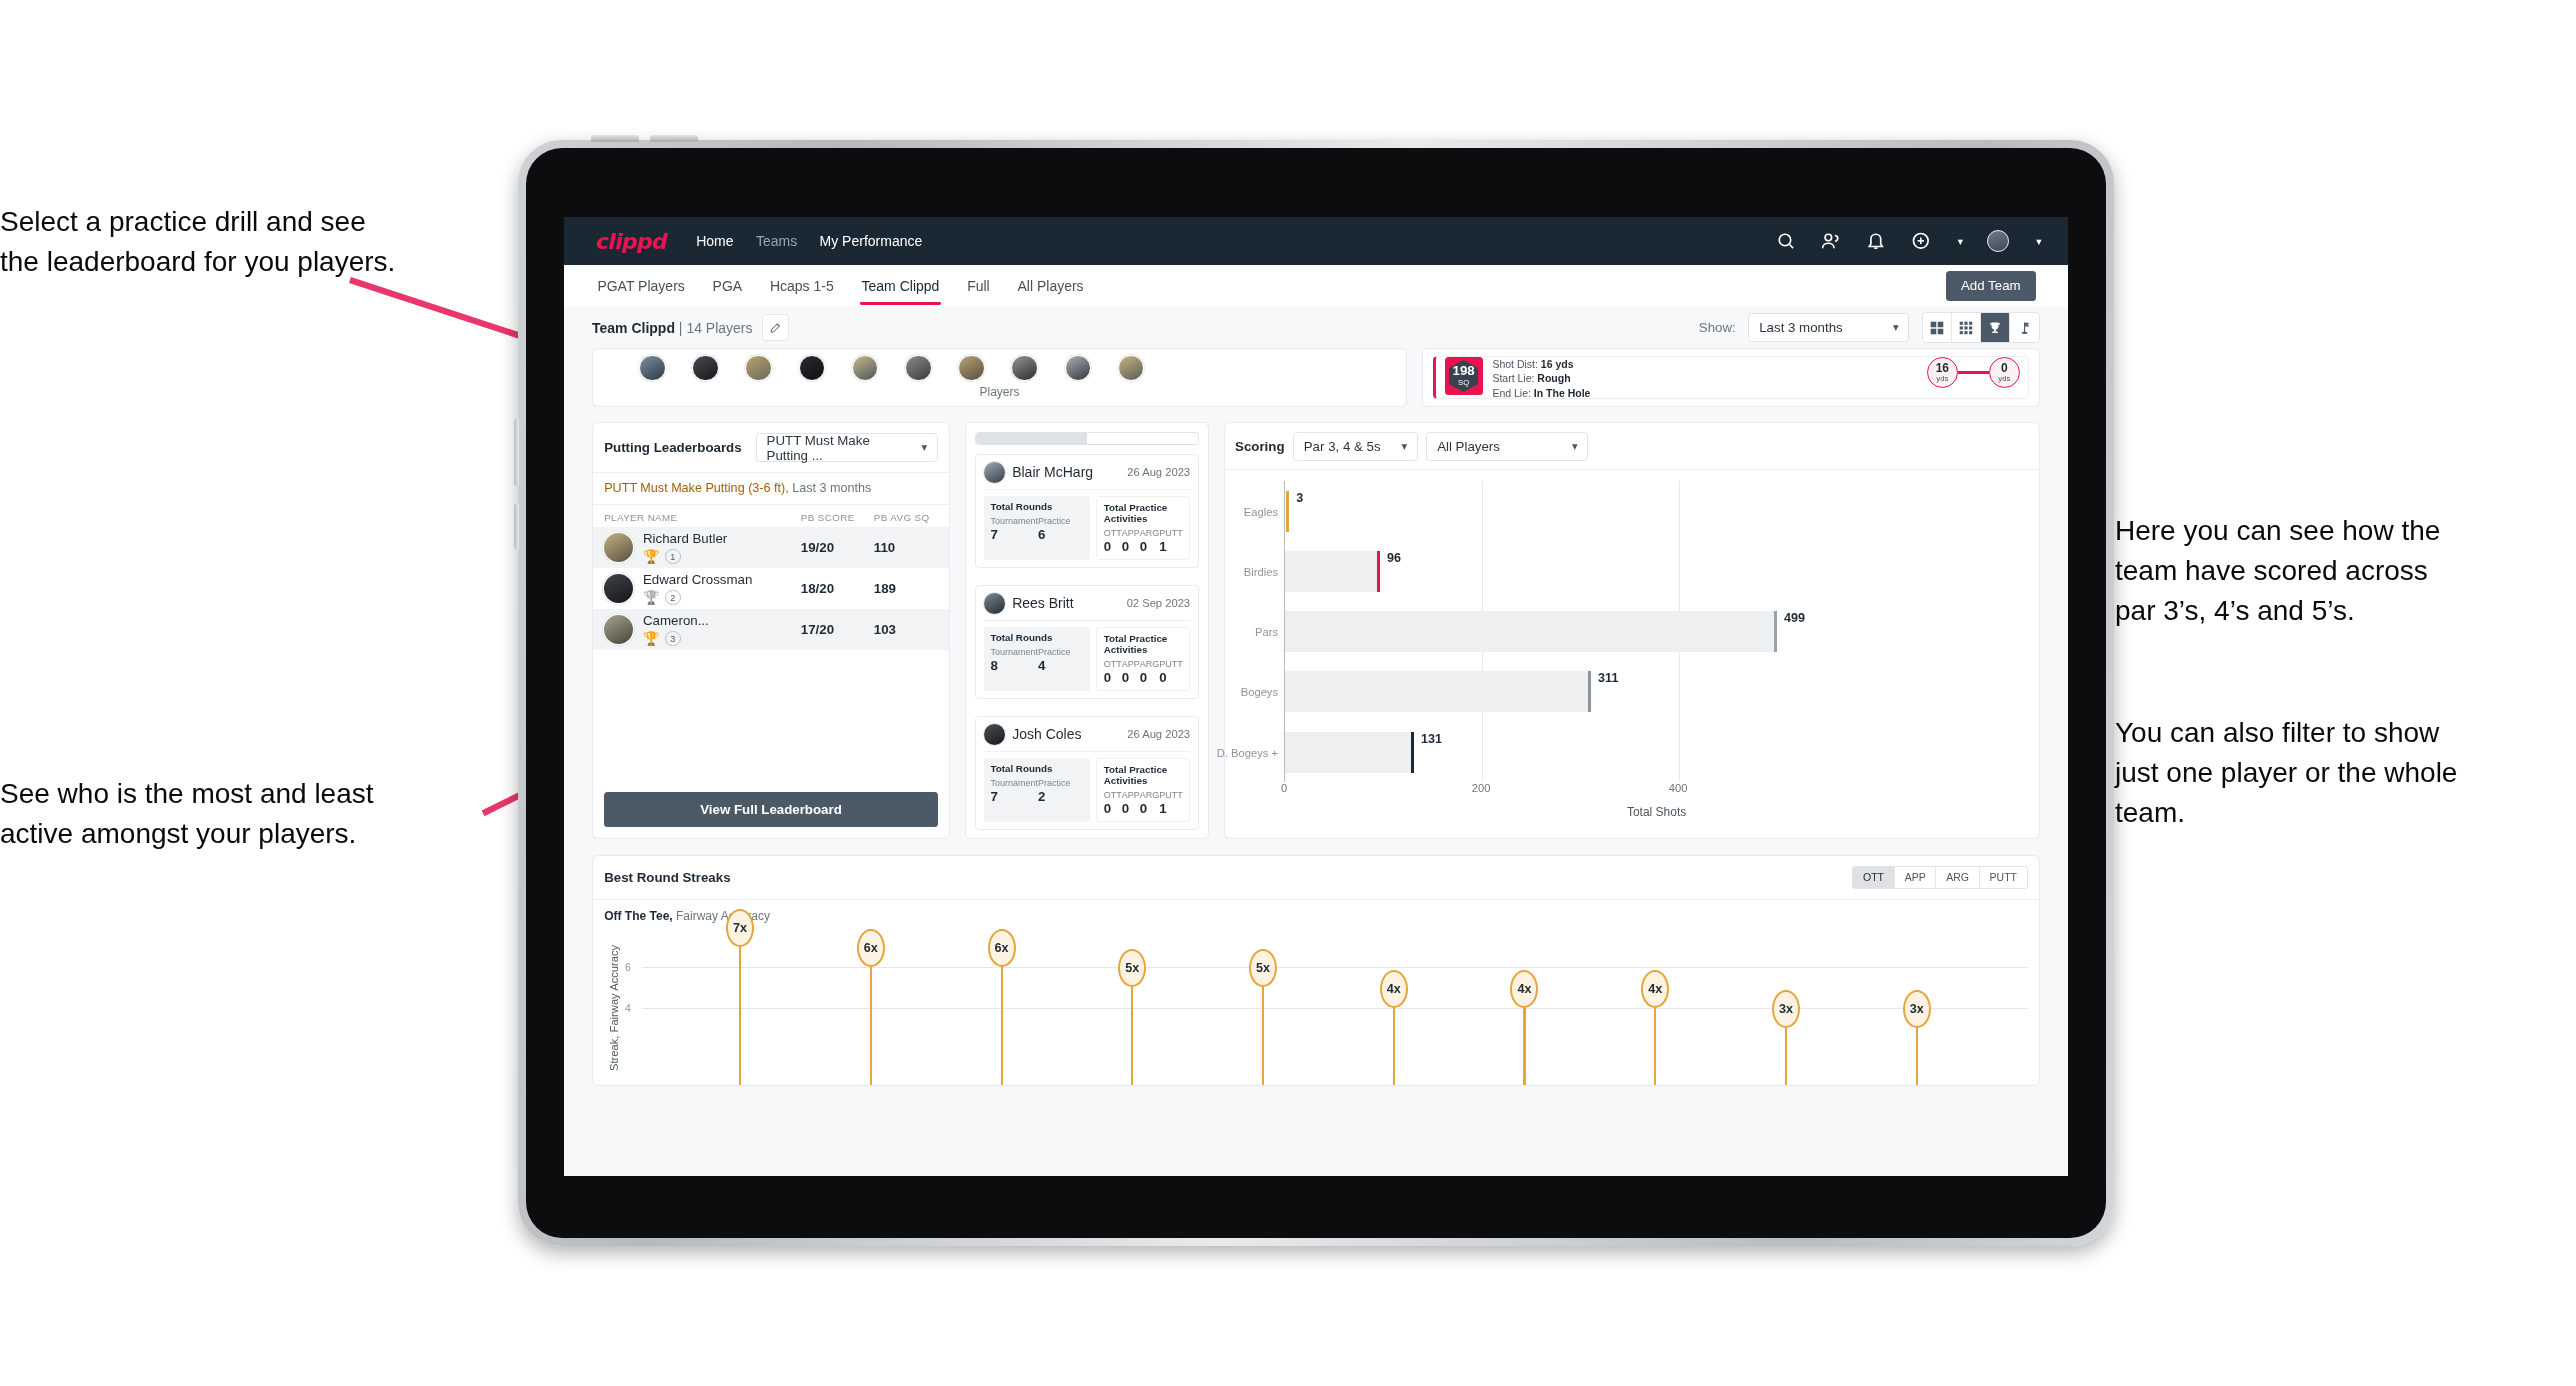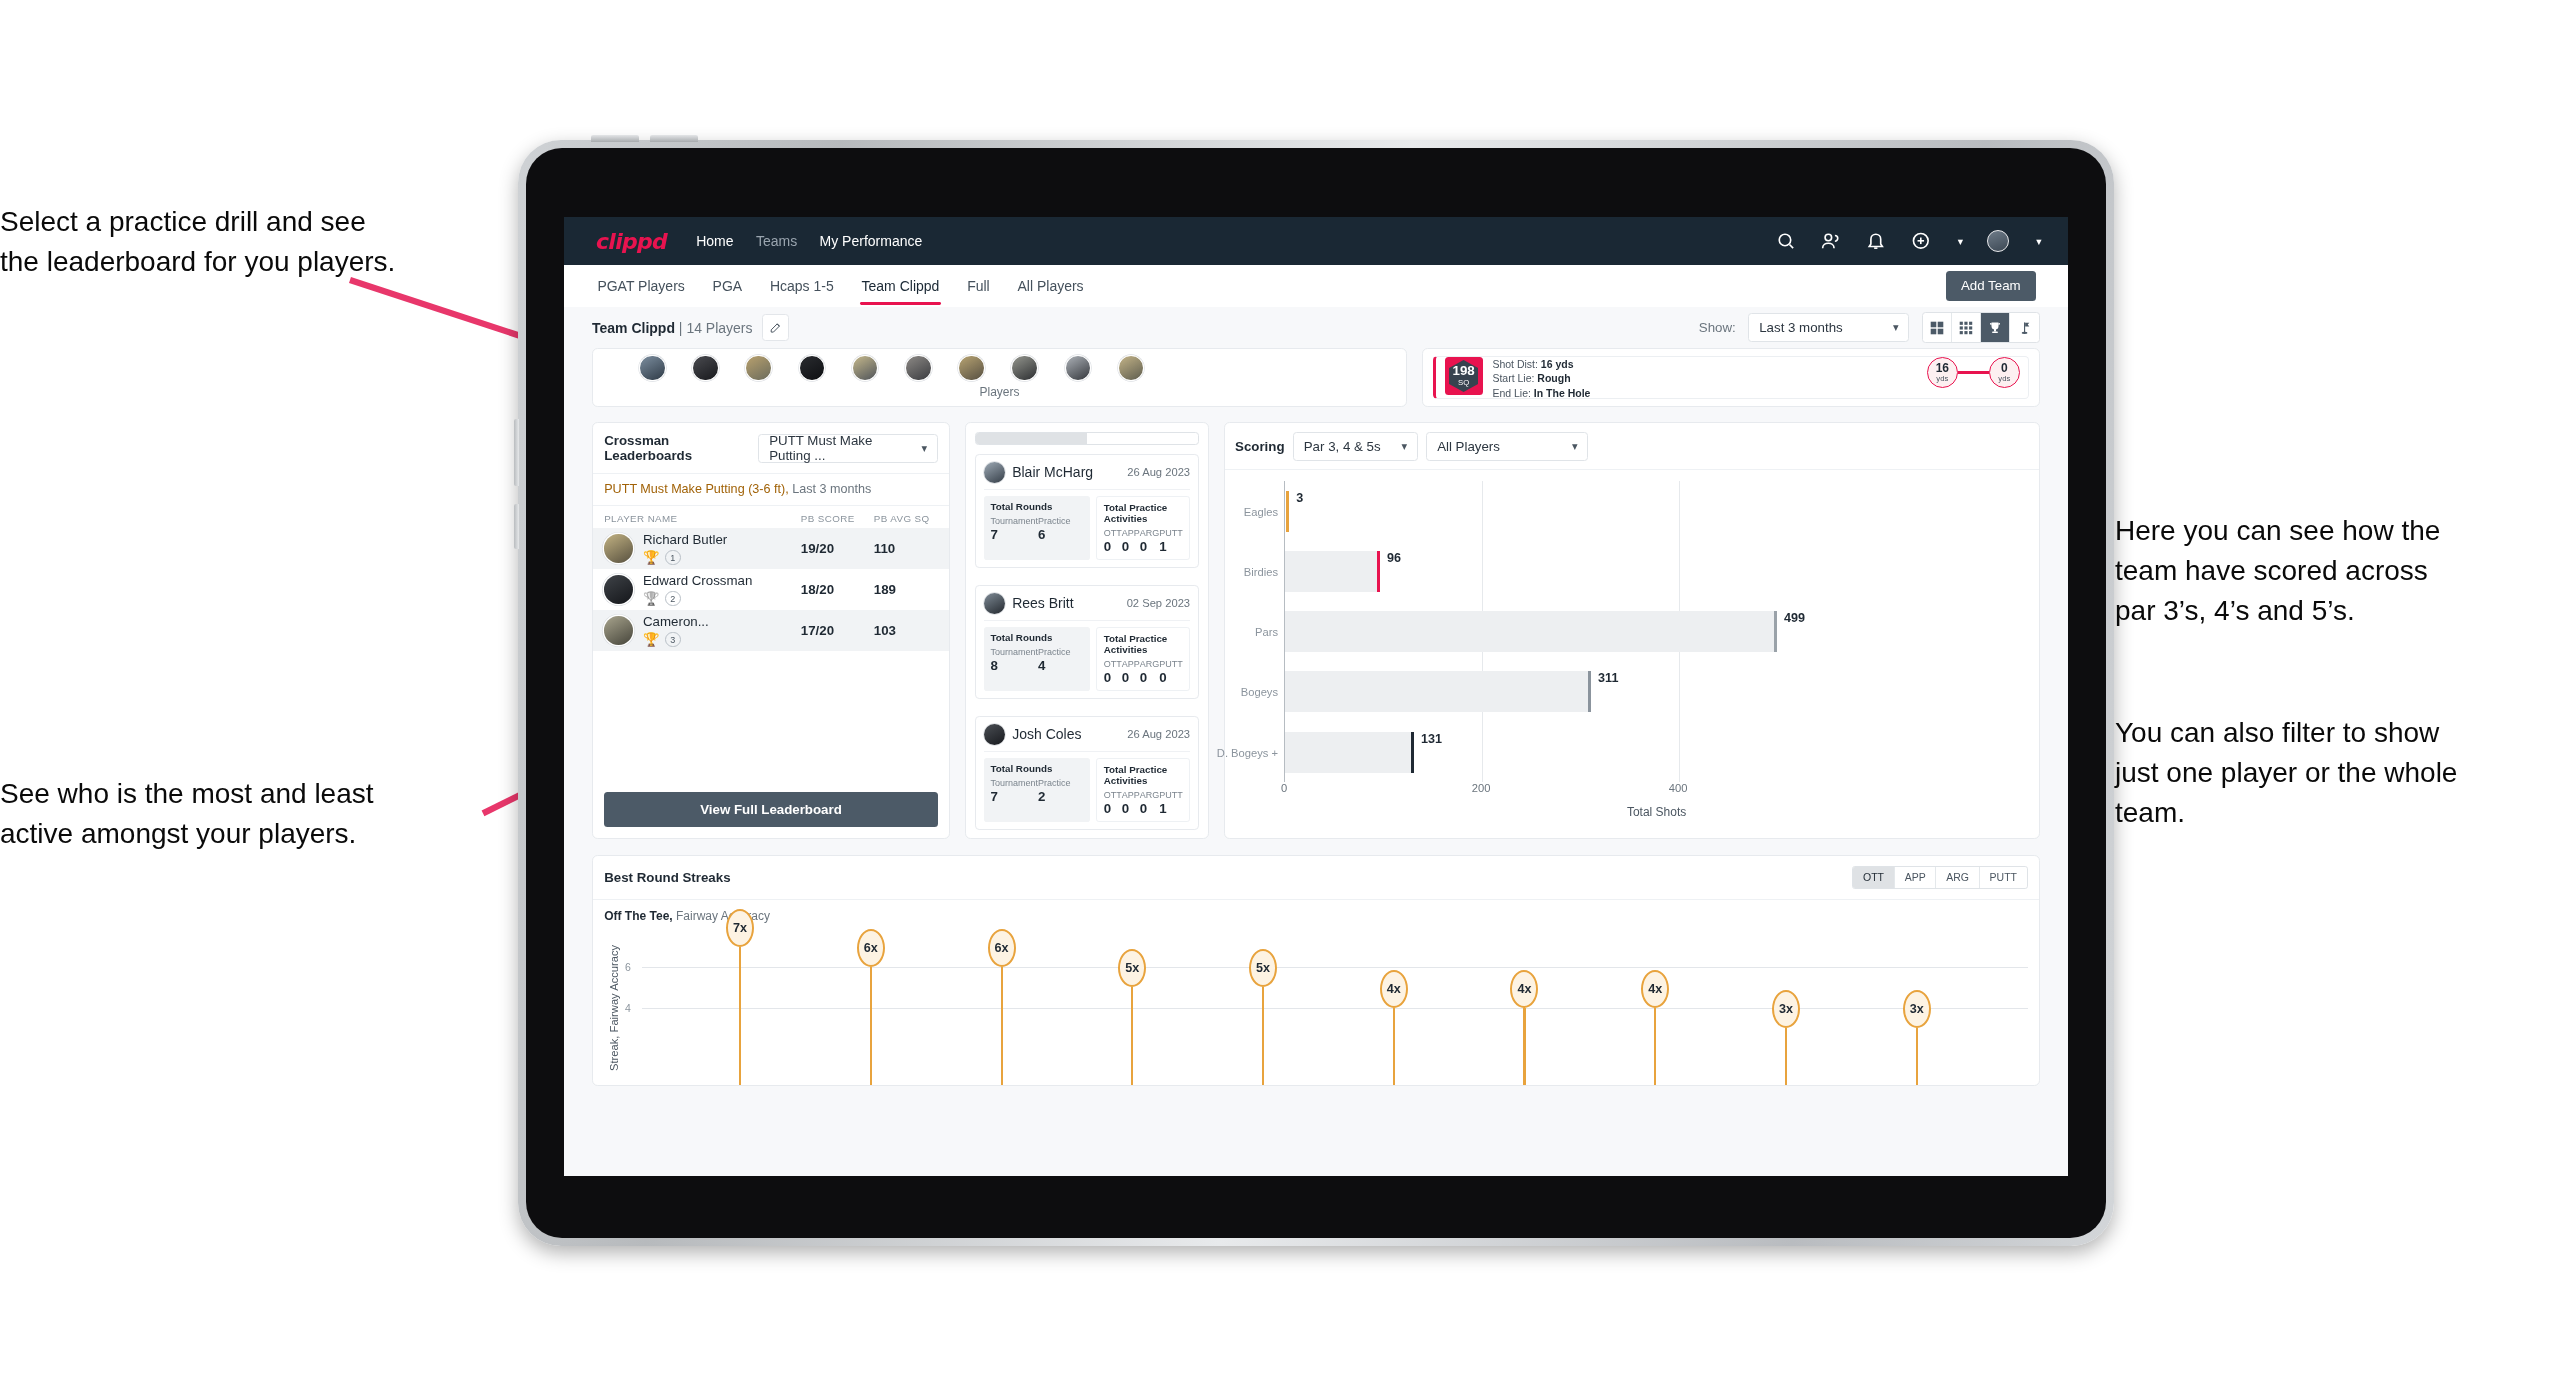--- a/index.html
+++ b/index.html
@@ -379,21 +379,21 @@
               </div>
             </div>
           </div>
         </div>
       </div>
 
       <div class="row-mid">
 
         <div class="card col c1">
           <div class="pl-head">
-            <div class="pl-title">Crossman Leaderboards</div>
+            <div class="pl-title">Putting Leaderboards</div>
             <div class="select pl-select">
               <span>PUTT Must Make Putting ...</span>
               <span class="chev">▾</span>
             </div>
           </div>
           <div class="pl-sub">
             <b>PUTT Must Make Putting (3-6 ft),</b><span> Last 3 months</span>
           </div>
           <div class="pl-cols">
             <div class="cn">PLAYER NAME</div>

